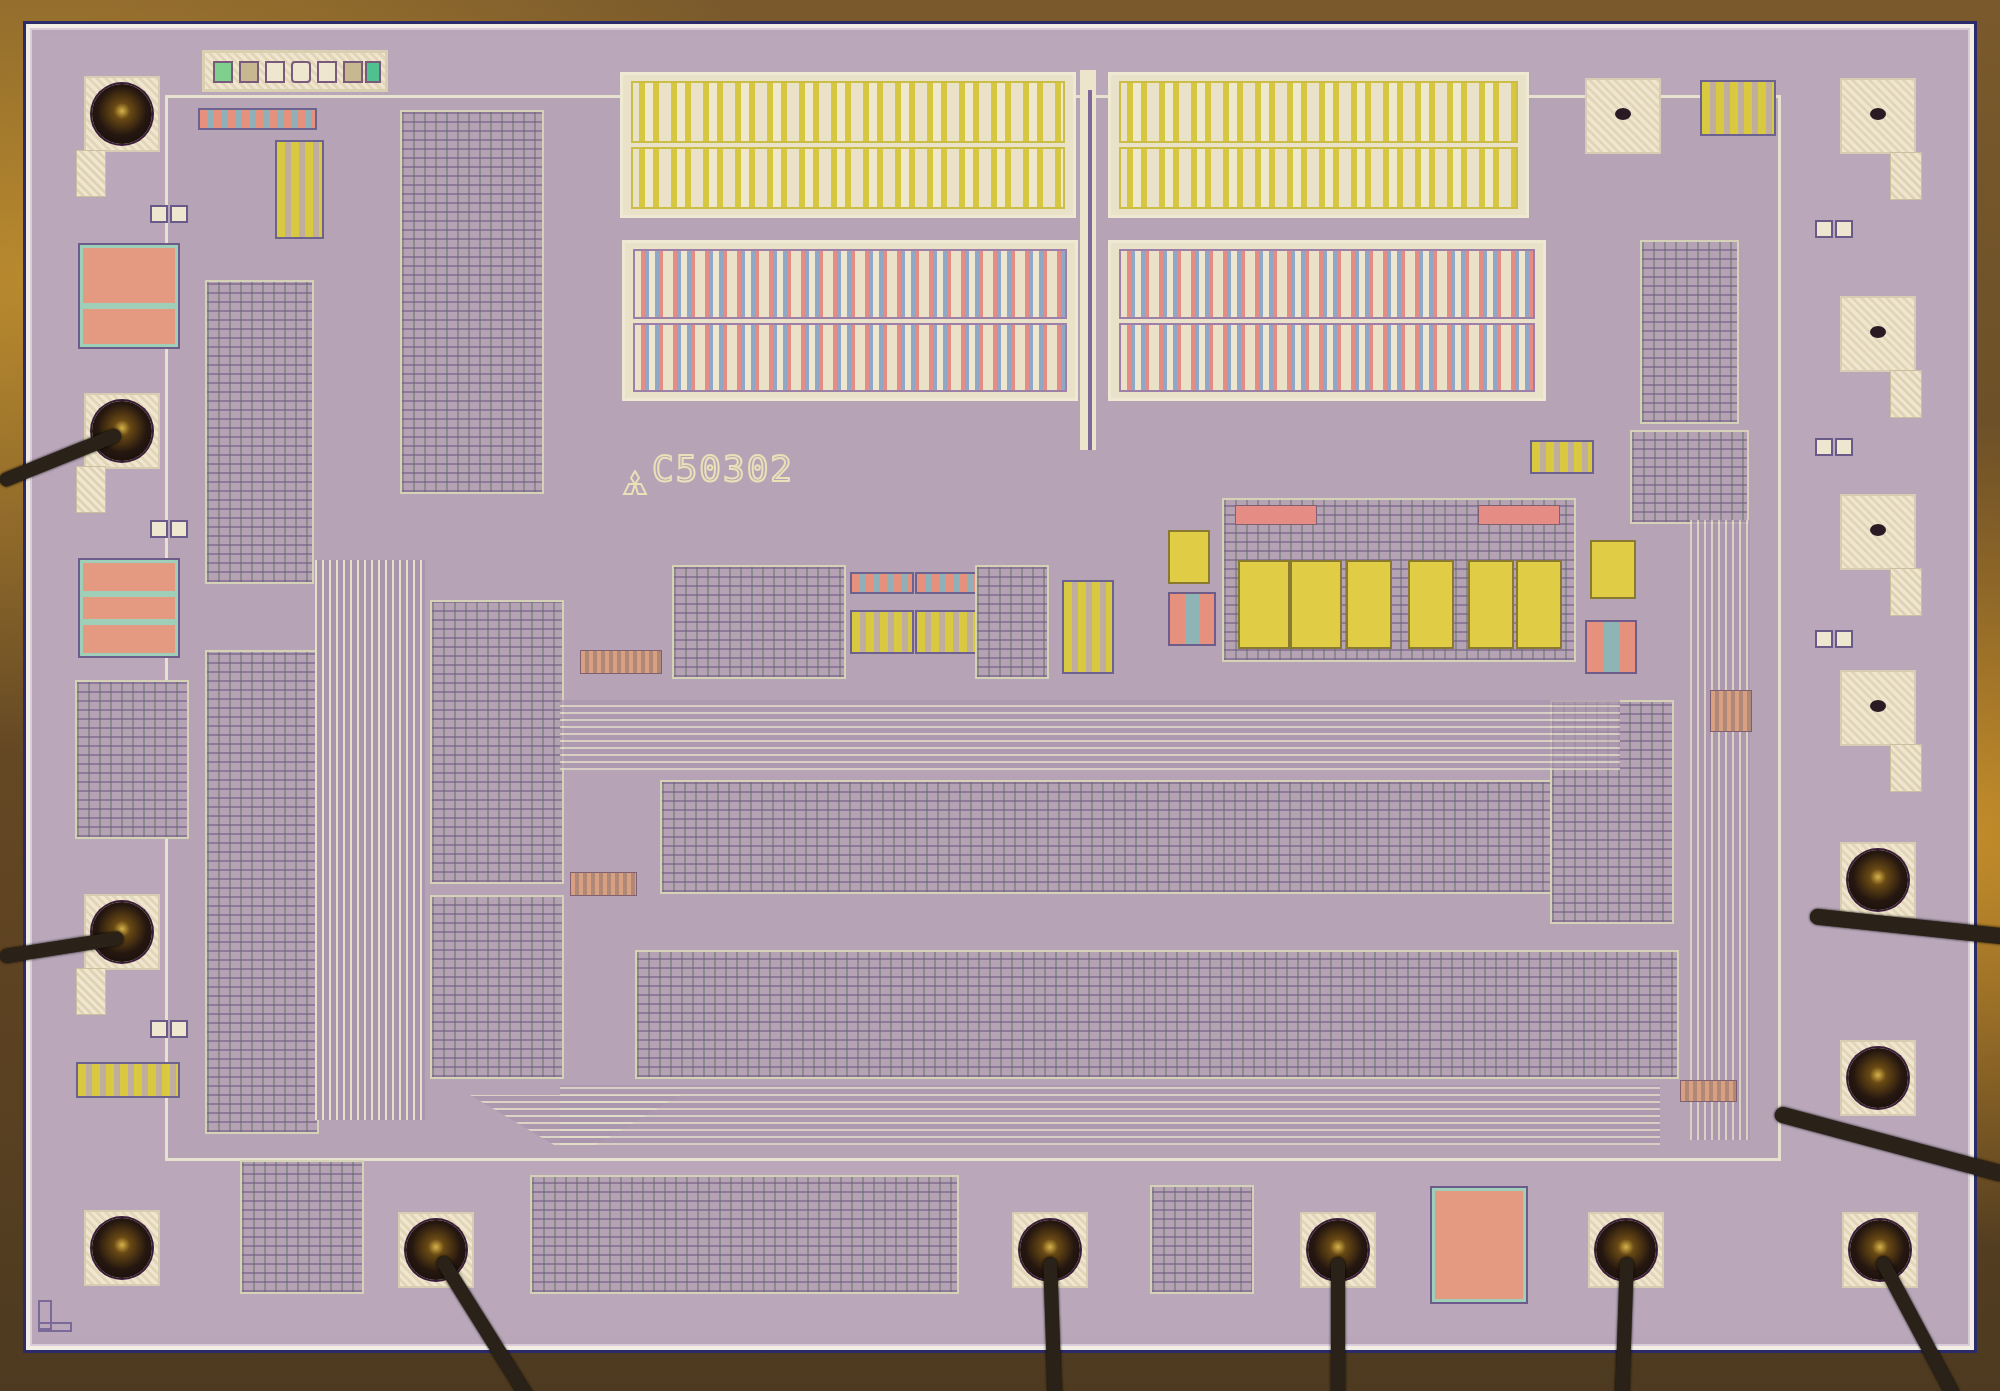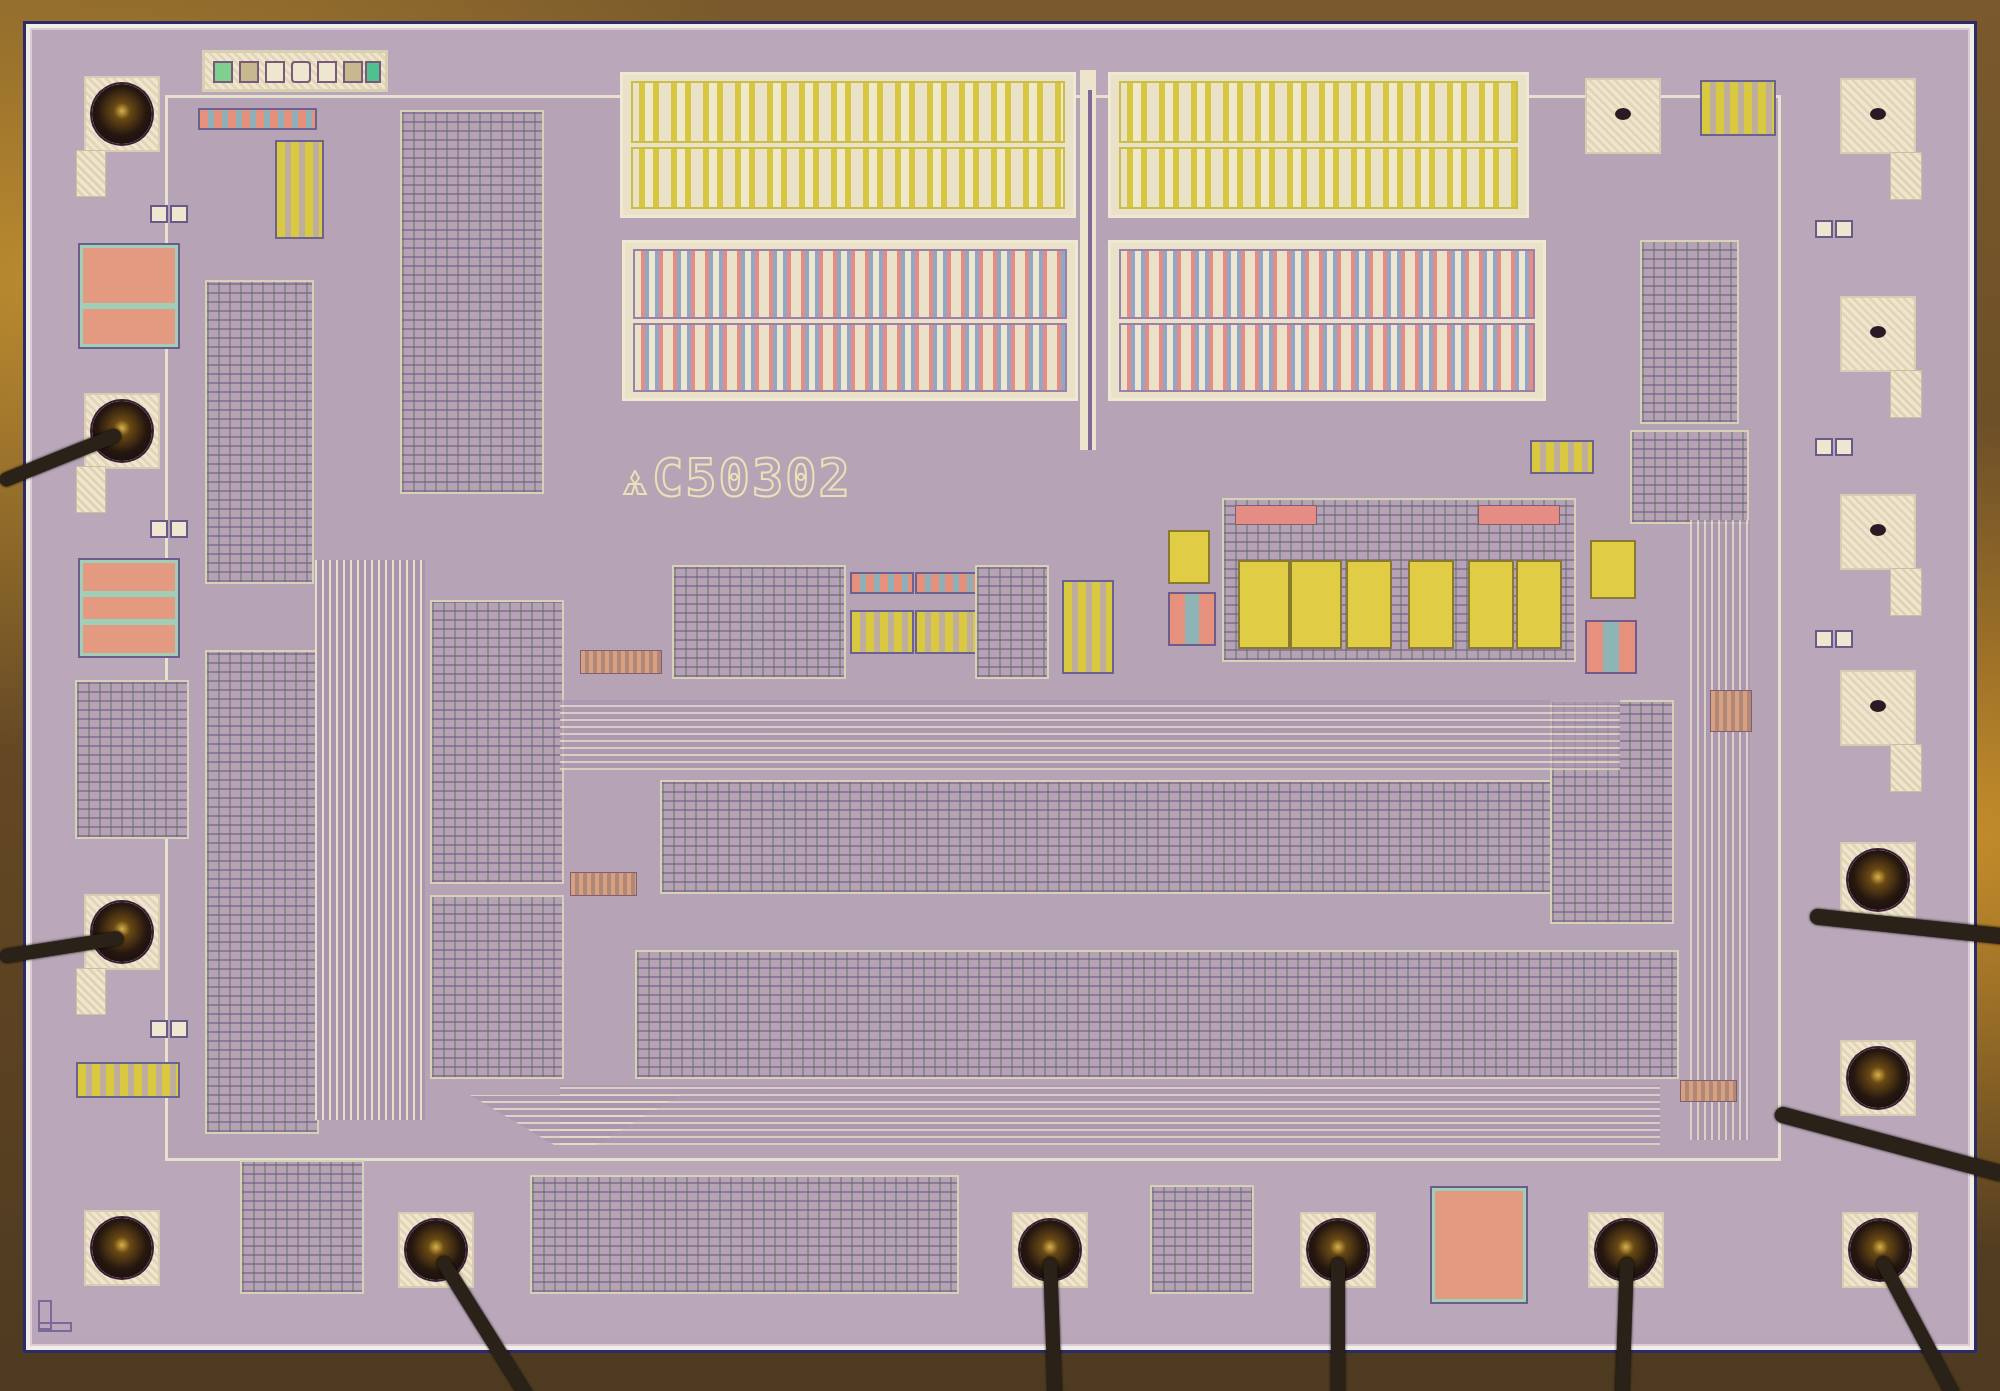--- a/index.html
+++ b/index.html
@@ -65,22 +65,22 @@
   .trace { position:absolute; background:#7f6a9a; }
   .trace.light { background:#ece5cc; }
   .yellow-block { position:absolute; background:#e0cd45; border:2px solid #8a7a30; }
   .meander { position:absolute; border:2px solid #6c6290;
     background: repeating-linear-gradient(90deg, #d9c940 0 8px, #bfae9e 8px 14px); }
   .meander.red { background: repeating-linear-gradient(90deg, #e6907e 0 8px, #8fb0b8 8px 14px); }
   .transistor { position:absolute; border:2px solid #6e5c8a;
     background: linear-gradient(90deg,#e6907e 0 33%, #8fb4b6 33% 66%, #e6907e 66%); }
   .marking {
     position:absolute; left:618px; top:448px;
-    font-family: "DejaVu Sans Mono", monospace; font-size:52px; letter-spacing:2px;
-    color:transparent;font-weight:bold; -webkit-text-stroke:2px #e9e1b8;
+    font-family: "DejaVu Sans Mono", monospace; font-size:36px; letter-spacing:2px;
+    color:transparent; -webkit-text-stroke:2px #e9e1b8;
   }
   .logo { position:absolute; left:620px; top:470px; width:30px; height:26px; }
   .id-strip { position:absolute; left:202px; top:50px; width:180px; height:36px; border:3px solid #d8d0b0;
     background: repeating-linear-gradient(45deg,#efe6cf 0 3px,#e3d6b8 3px 6px); }
   .id-strip span { position:absolute; top:8px; width:16px; height:18px; border:2px solid #7a5a7a; }
   .corner-mark { position:absolute; left:38px; top:1300px; width:10px; height:26px; border:2px solid #7a6a9a; }
   .corner-mark2 { position:absolute; left:38px; top:1322px; width:30px; height:6px; border:2px solid #7a6a9a; }
   .small-sq { position:absolute; width:14px; height:14px; border:2px solid #6a5a8a; background:#efe6cf; }
   .striped-small { position:absolute; background: repeating-linear-gradient(90deg,#d8a080 0 4px,#b08878 4px 8px); border:1px solid #806070; }
 </style>

